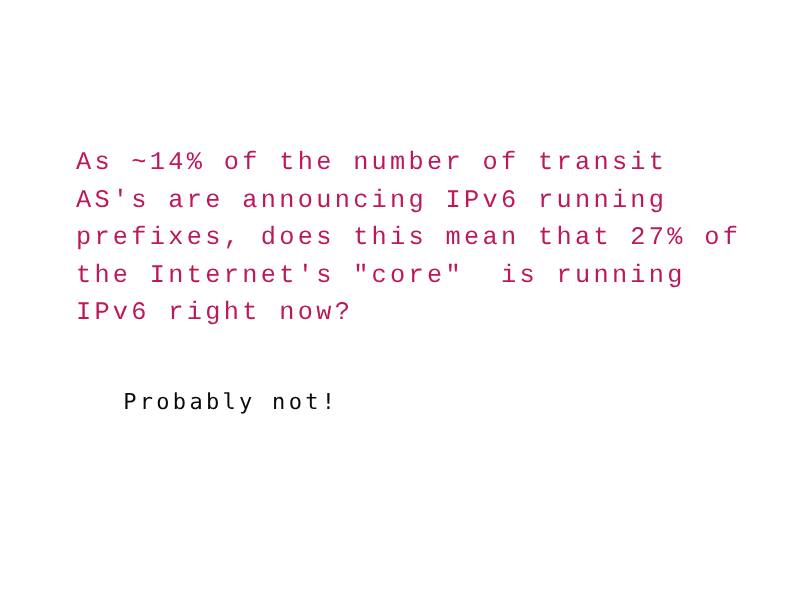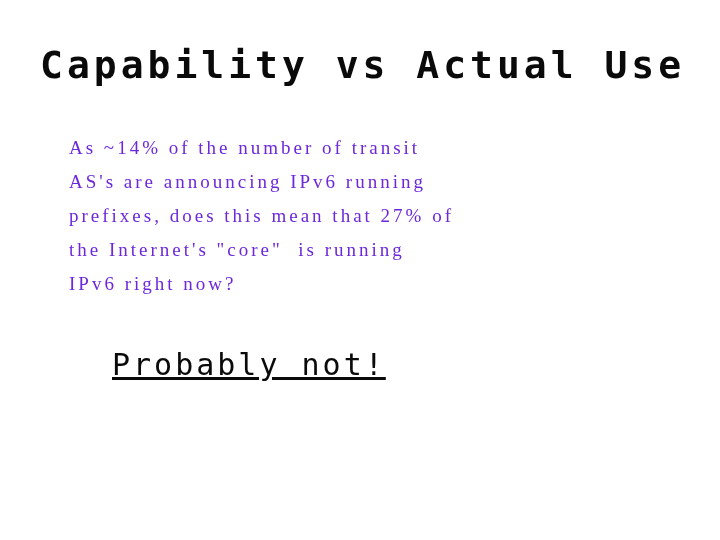--- a/index.html
+++ b/index.html
@@ -34,50 +34,48 @@
   }
 
   .slide-body {
     position: absolute;
     left: 69px;
     top: 131px;
     width: 640px;
   }
 
   .body-line {
-    font-family: Liberation Serif, serif;
-    font-size: 19px;
+    font-family: Liberation Mono, monospace;
+    font-size: 23px;
     font-weight: normal;
     letter-spacing: 3.0px;
     line-height: 34px;
-    color: #6d28d9;
+    color: #be185d;
     white-space: pre;
   }
 
   .slide-conclusion {
     position: absolute;
     left: 112px;
     top: 348px;
     width: 500px;
     font-family: "DejaVu Sans Mono", "Liberation Mono", monospace;
-    font-size: 30px;
+    font-size: 20px;
     font-weight: normal;
     letter-spacing: 3.0px;
     line-height: 34px;
     color: #0a0a0a;
     white-space: pre;
-    text-decoration: underline;
   }
 </style>
 </head>
 <body>
 
 <div class="slide">
 
-  <div class="slide-title">Capability vs Actual Use</div>
 
   <div class="slide-body">
     <div class="body-line">As ~14% of the number of transit</div>
     <div class="body-line">AS's are announcing IPv6 running</div>
     <div class="body-line">prefixes, does this mean that 27% of</div>
     <div class="body-line">the Internet's "core"  is running</div>
     <div class="body-line">IPv6 right now?</div>
   </div>
 
   <div class="slide-conclusion">Probably not!</div>

